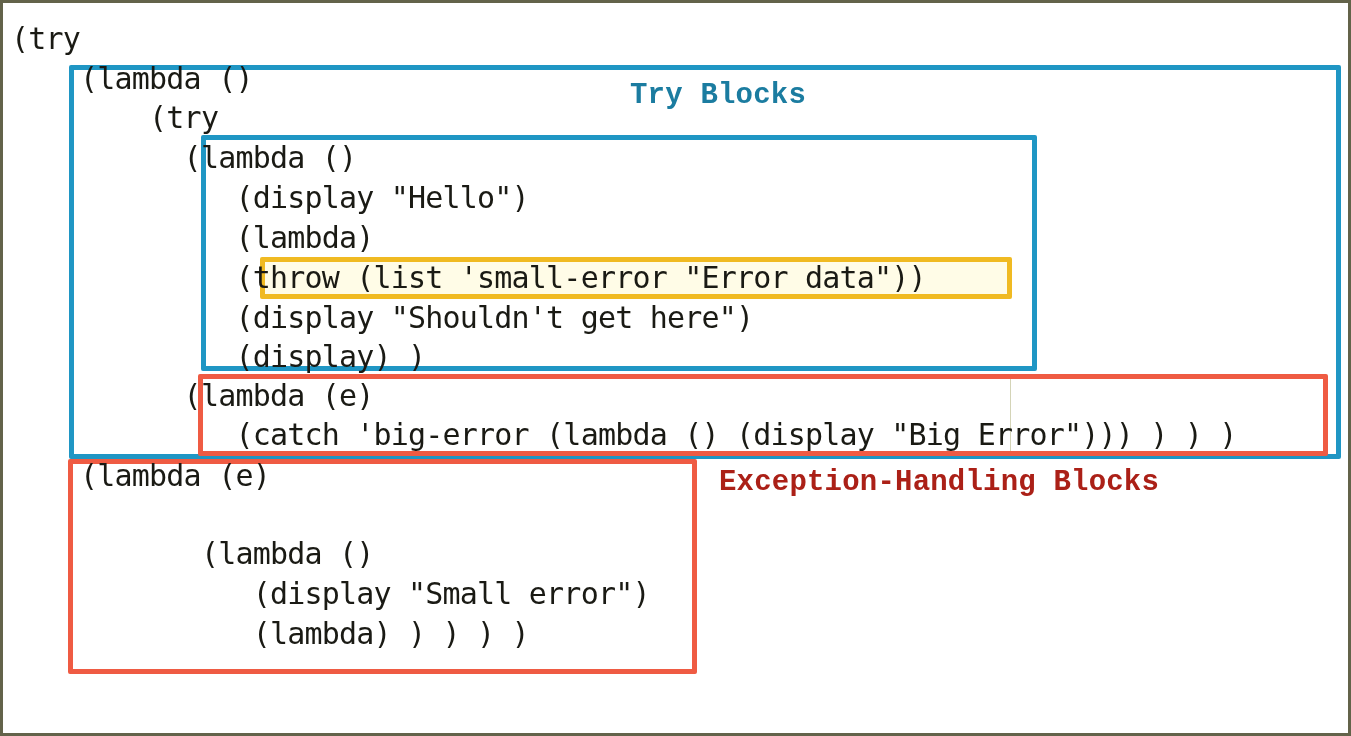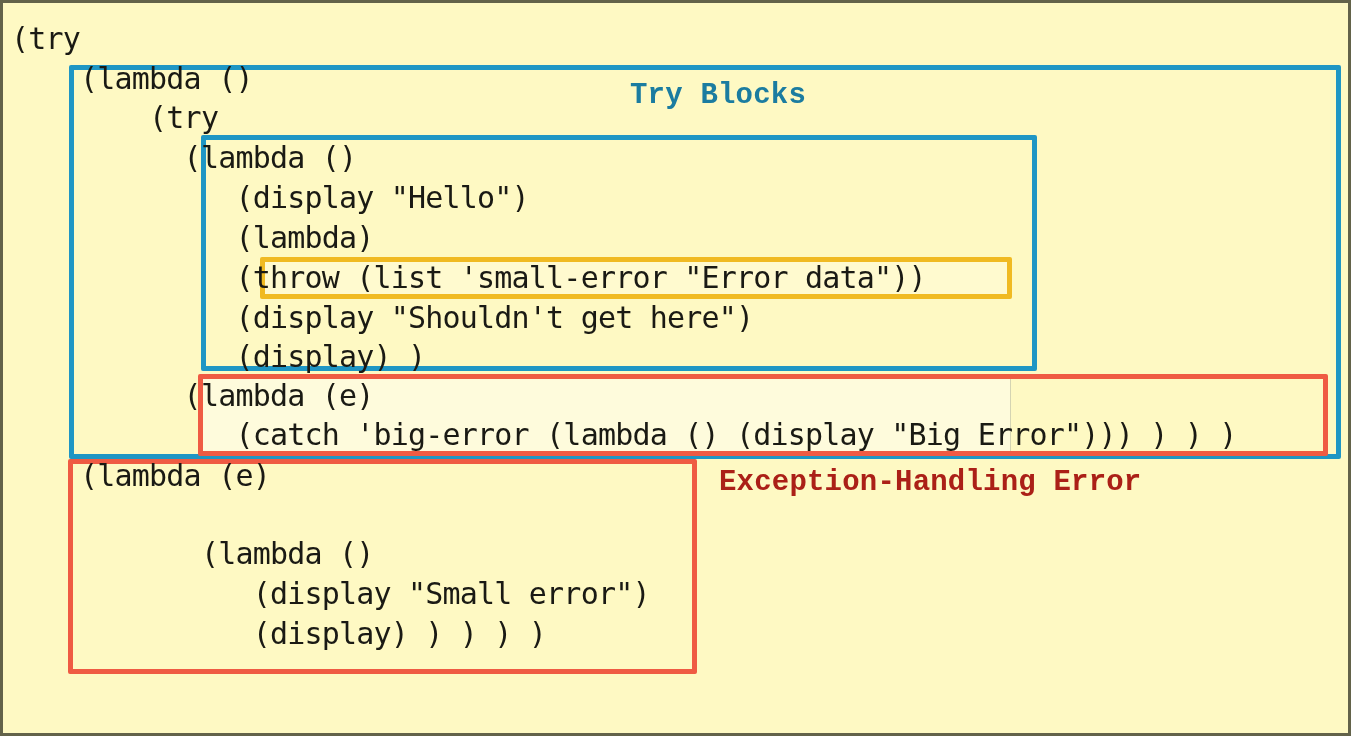--- a/index.html
+++ b/index.html
@@ -4,21 +4,21 @@
 <style>
   html, body {
     margin: 0;
     padding: 0;
     background: #6b6b4a;
   }
   #canvas {
     position: relative;
     width: 1351px;
     height: 736px;
-    background: #fef9c3;
+    background: #ffffff;
     box-sizing: border-box;
     border: 3px solid #63634a;
     overflow: hidden;
     font-family: "DejaVu Sans Mono", monospace;
   }
 
   
   .code-line {
     position: absolute;
     white-space: pre;
@@ -103,18 +103,18 @@
   <div class="code-line" style="left:8px;   top:176px;">             (display "Hello")</div>
   <div class="code-line" style="left:8px;   top:216px;">             (lambda)</div>
   <div class="code-line" style="left:8px;   top:256px;">             (throw (list 'small-error "Error data"))</div>
   <div class="code-line" style="left:8px;   top:296px;">             (display "Shouldn't get here")</div>
   <div class="code-line" style="left:8px;   top:335px;">             (display) )</div>
   <div class="code-line" style="left:8px;   top:374px;">          (lambda (e)</div>
   <div class="code-line" style="left:8px;   top:413px;">             (catch 'big-error (lambda () (display "Big Error"))) ) ) )</div>
   <div class="code-line" style="left:8px;   top:454px;">    (lambda (e)</div>
   <div class="code-line" style="left:8px;   top:532px;">           (lambda ()</div>
   <div class="code-line" style="left:8px;   top:572px;">              (display "Small error")</div>
-  <div class="code-line" style="left:8px;   top:612px;">              (display) ) ) ) )</div>
+  <div class="code-line" style="left:8px;   top:612px;">              (lambda) ) ) ) )</div>
 
   <div class="label" id="label-try">Try Blocks</div>
-  <div class="label" id="label-exc">Exception-Handling Error</div>
+  <div class="label" id="label-exc">Exception-Handling Blocks</div>
 
 </div>
 
 </body></html>

